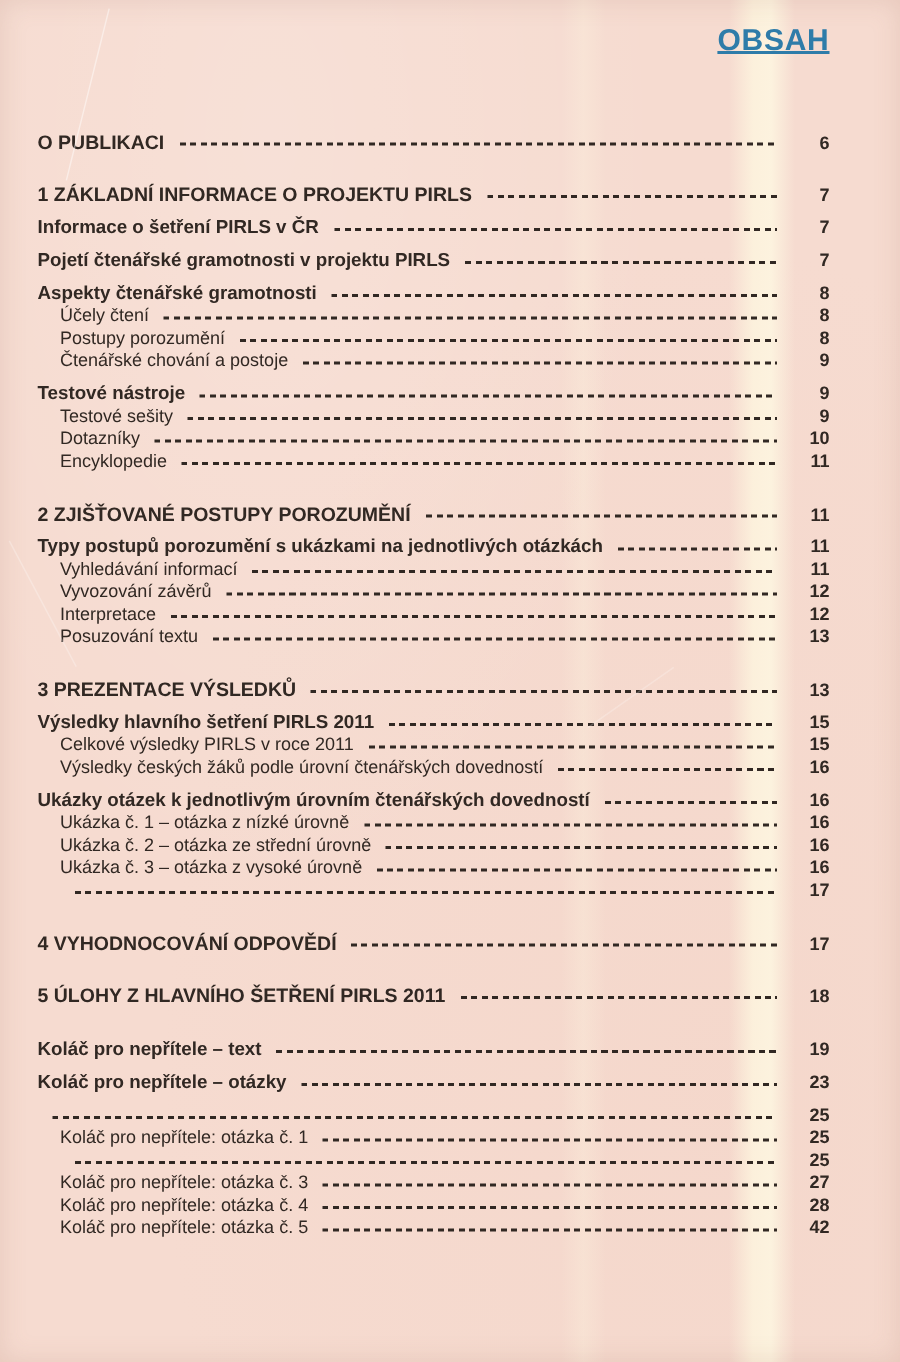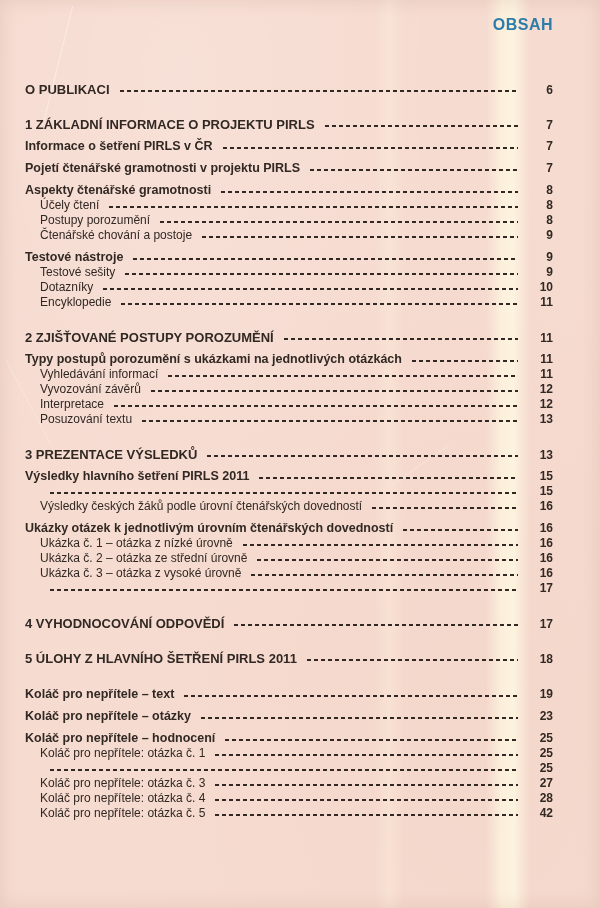--- a/index.html
+++ b/index.html
@@ -47,24 +47,25 @@
   .scratch-2 { left: 28px; top: 355px; height: 95px; transform: rotate(-28deg); opacity: .6; }
   .scratch-3 { left: 420px; top: 430px; height: 70px; transform: rotate(55deg); opacity: .5; }
 
   .header {
     padding: 16px 47px 0 25px;
     text-align: right;
     margin-bottom: 48px;
   }
   .title {
     display: inline-block;
-    font-size: 16px;
+    font-size: 20px;
     font-weight: 700;
     letter-spacing: 0.5px;
     color: var(--accent);
+    text-decoration: underline;
   }
 
   .toc { padding: 0 47px 0 25px; }
 
   .row {
     display: flex;
     align-items: baseline;
     height: 15px;
     line-height: 15px;
     white-space: nowrap;
@@ -200,20 +201,21 @@
       <span class="label">3 PREZENTACE VÝSLEDKŮ</span>
       <span class="leader"></span>
       <span class="pagenum">13</span>
     </div>
       <div class="row section">
       <span class="label">Výsledky hlavního šetření PIRLS 2011</span>
       <span class="leader"></span>
       <span class="pagenum">15</span>
     </div>
       <div class="row sub">
+      <span class="label">Celkové výsledky PIRLS v roce 2011</span>
       <span class="leader"></span>
       <span class="pagenum">15</span>
     </div>
       <div class="row sub">
       <span class="label">Výsledky českých žáků podle úrovní čtenářských dovedností</span>
       <span class="leader"></span>
       <span class="pagenum">16</span>
     </div>
       <div class="row section">
       <span class="label">Ukázky otázek k jednotlivým úrovním čtenářských dovedností</span>
@@ -253,21 +255,20 @@
       <span class="label">Koláč pro nepřítele – text</span>
       <span class="leader"></span>
       <span class="pagenum">19</span>
     </div>
       <div class="row section">
       <span class="label">Koláč pro nepřítele – otázky</span>
       <span class="leader"></span>
       <span class="pagenum">23</span>
     </div>
       <div class="row section">
-      <span class="label">Koláč pro nepřítele – hodnocení</span>
       <span class="leader"></span>
       <span class="pagenum">25</span>
     </div>
       <div class="row sub">
       <span class="label">Koláč pro nepřítele: otázka č. 1</span>
       <span class="leader"></span>
       <span class="pagenum">25</span>
     </div>
       <div class="row sub">
       <span class="leader"></span>

